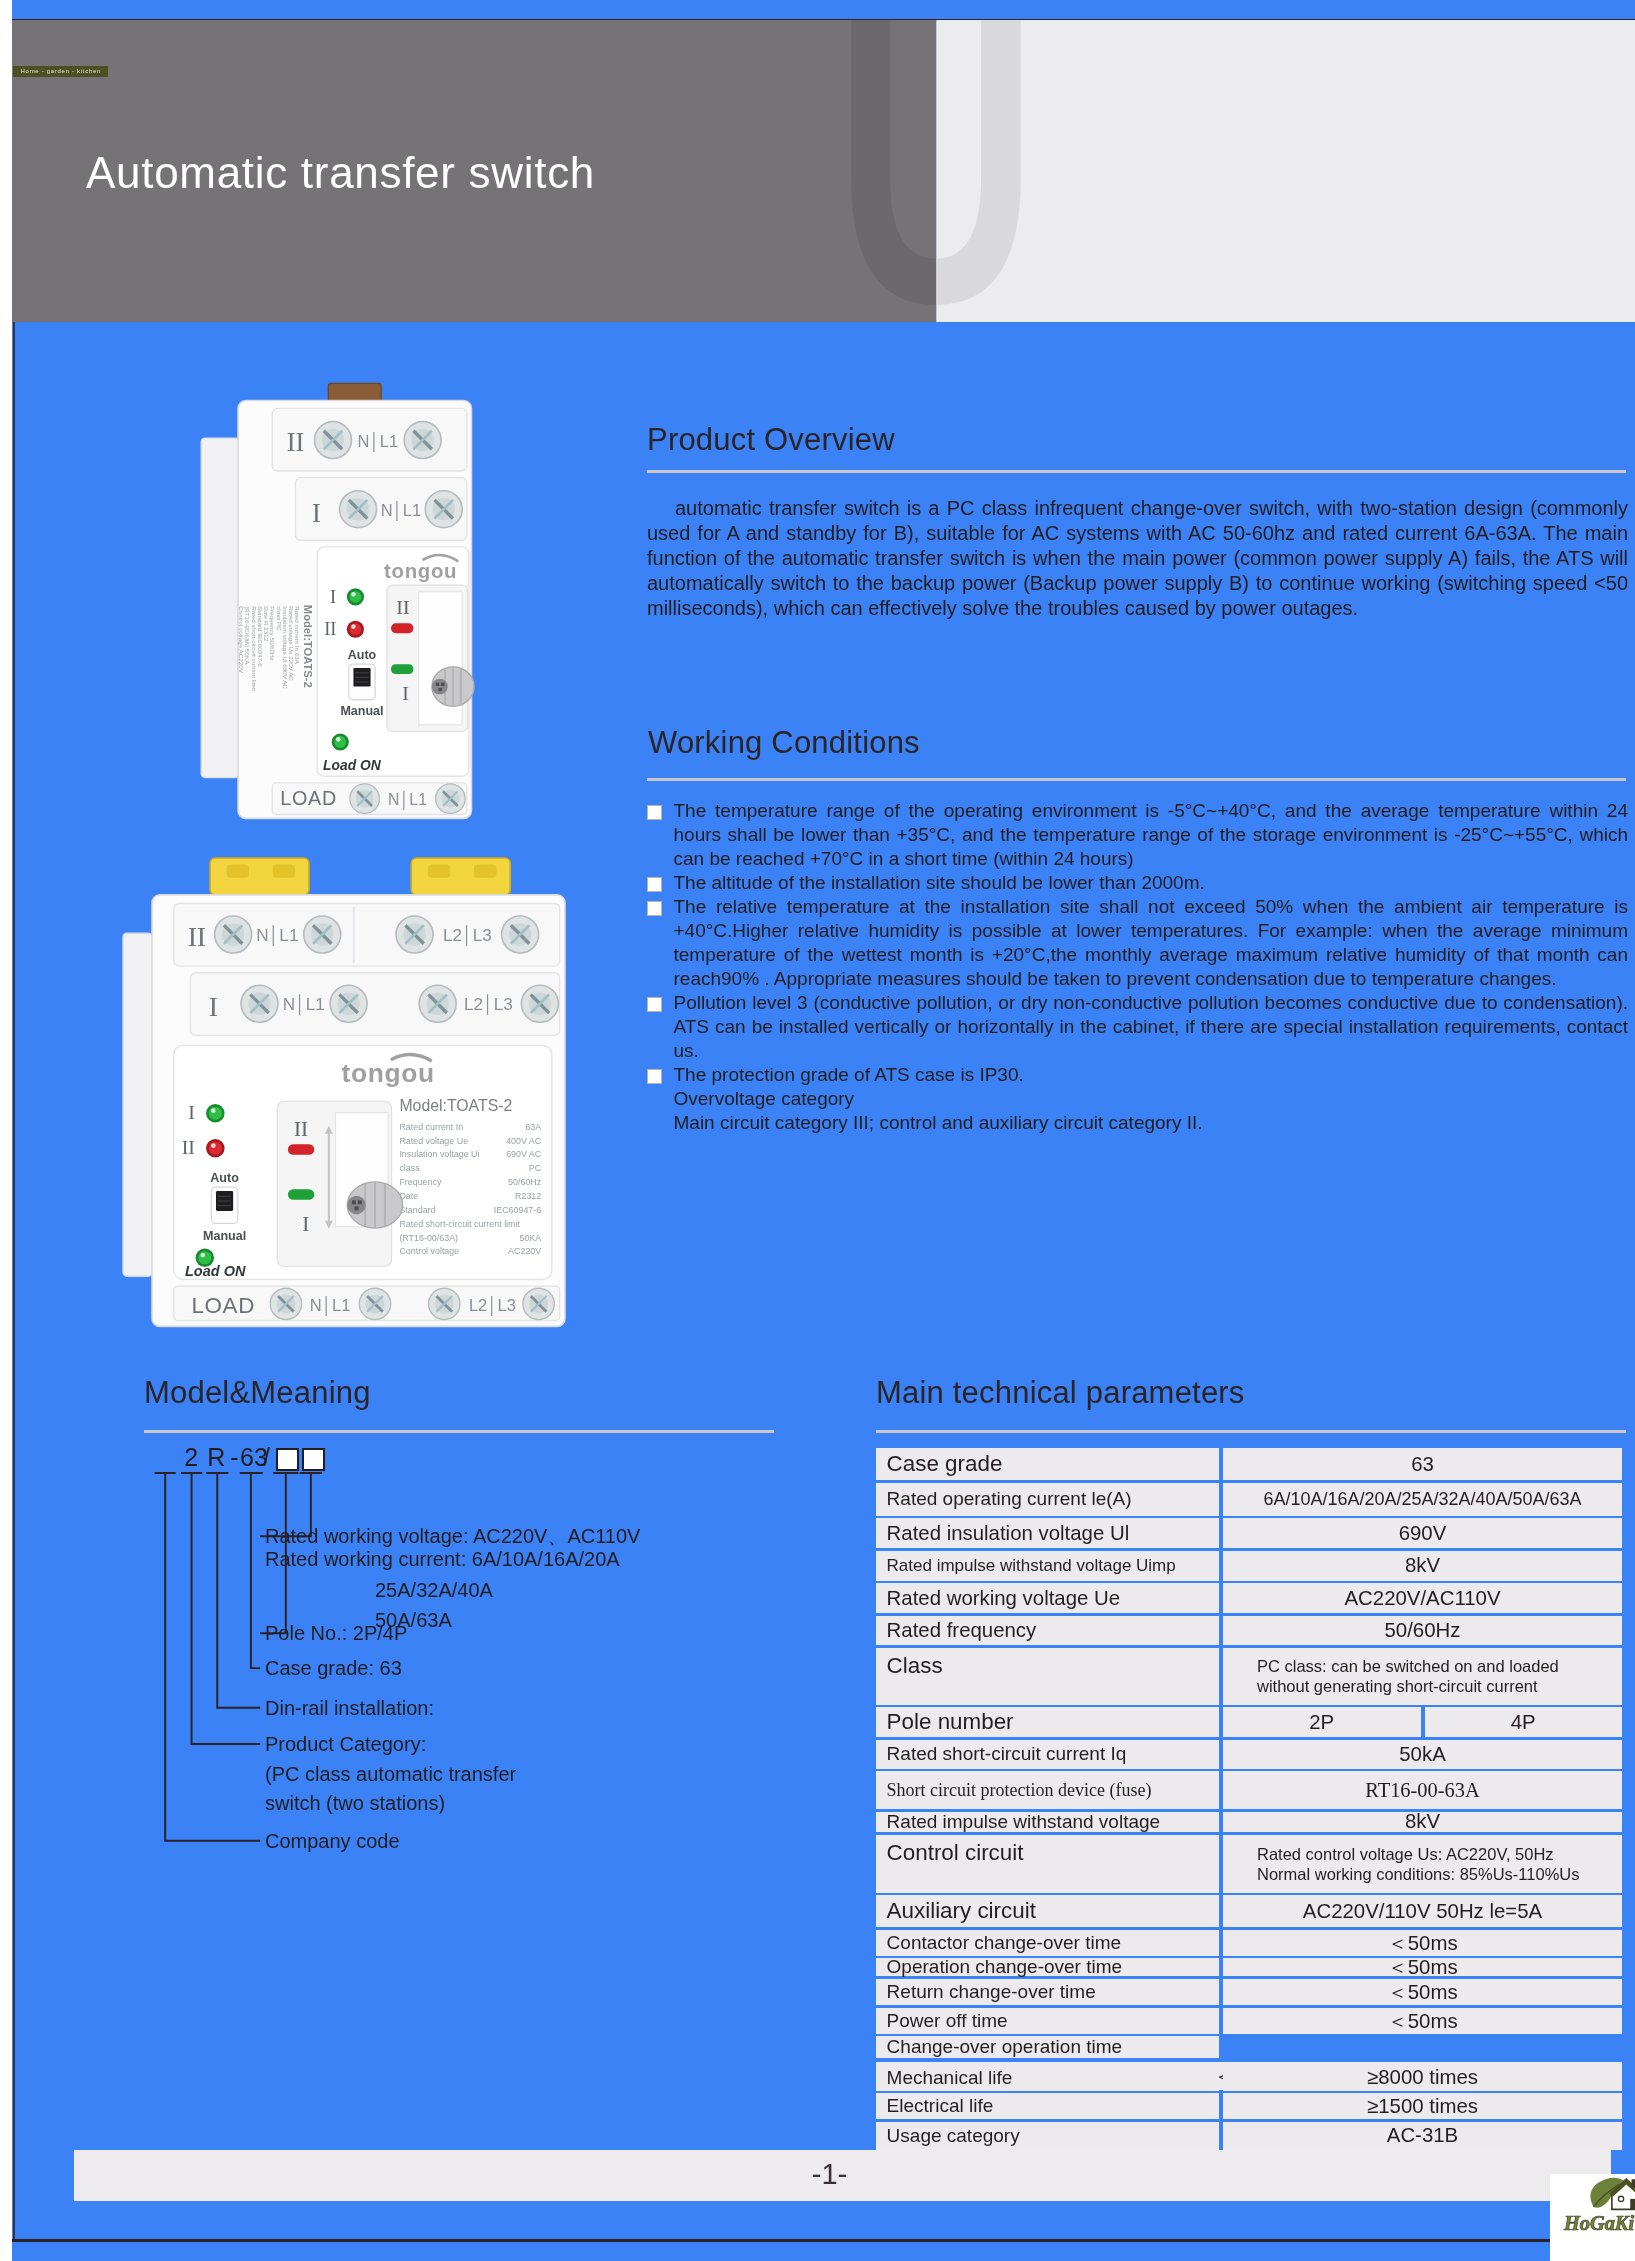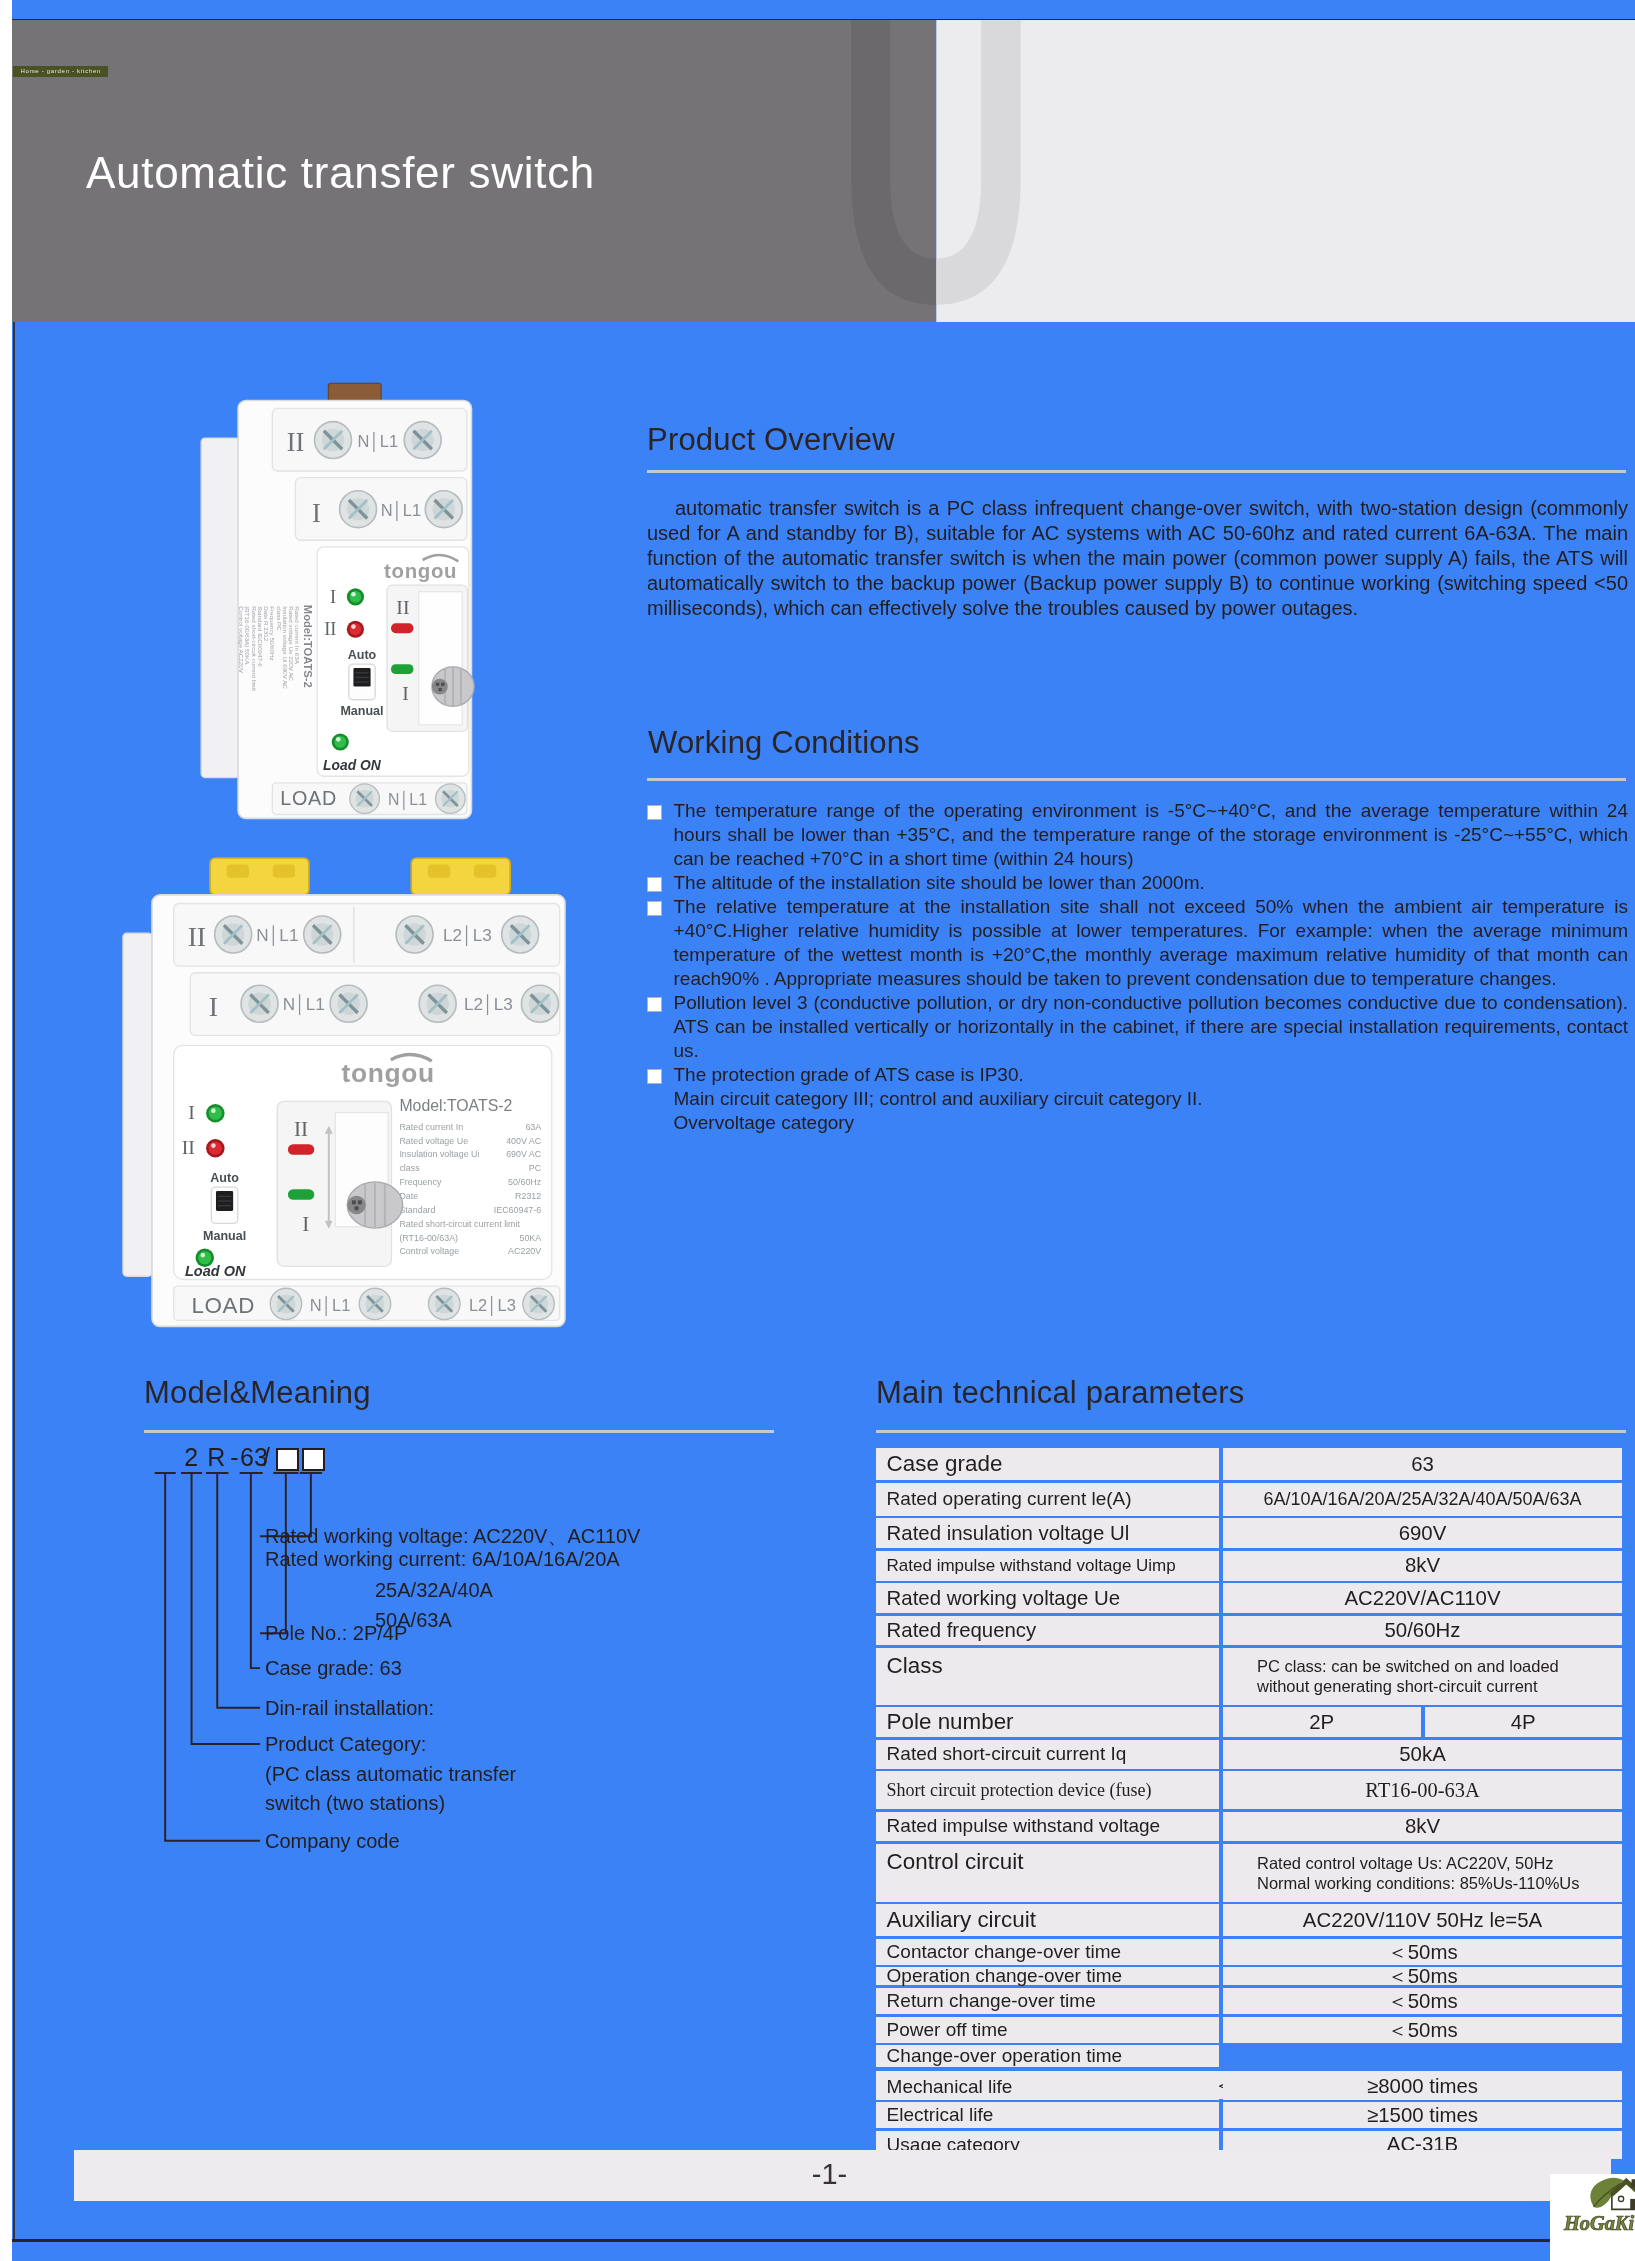--- a/index.html
+++ b/index.html
@@ -309,22 +309,22 @@
       <div class="bt">The relative temperature at the installation site shall not exceed 50% when the ambient air temperature is +40°C.Higher relative humidity is possible at lower temperatures. For example: when the average minimum temperature of the wettest month is +20°C,the monthly average maximum relative humidity of that month can reach90% . Appropriate measures should be taken to prevent condensation due to temperature changes.</div>
     </div>
     <div class="bitem">
       <span class="bsq"></span>
       <div class="bt">Pollution level 3 (conductive pollution, or dry non-conductive pollution becomes conductive due to condensation). ATS can be installed vertically or horizontally in the cabinet, if there are special installation requirements, contact us.</div>
     </div>
     <div class="bitem">
       <span class="bsq"></span>
       <div class="bt">
         <div>The protection grade of ATS case is IP30.</div>
+        <div class="xline">Overvoltage category</div>
         <div class="xline">Main circuit category III; control and auxiliary circuit category II.</div>
-        <div class="xline">Overvoltage category</div>
       </div>
     </div>
   </div>
 
   <div class="abs h2" style="left:132px;top:1375px;">Model&amp;Meaning</div>
   <div class="abs rule" style="left:132px;top:1430px;width:630px;"></div>
 
   <div class="abs" style="left:132px;top:1444px;width:633px;height:412px;">
     <svg class="abs" style="left:0;top:0;" width="633" height="412" viewBox="0 0 960 625">
       <g stroke="#2a2225" stroke-width="3" fill="none">
@@ -406,21 +406,21 @@
       </div>
     </div>
     <div class="trow" style="height:29px;">
       <div class="cl f29">Rated short-circuit current Iq</div>
       <div class="cv">50kA</div>
     </div>
     <div class="trow" style="height:38px;font-family:Liberation Serif, serif;">
       <div class="cl f27">Short circuit protection device (fuse)</div>
       <div class="cv">RT16-00-63A</div>
     </div>
-    <div class="trow" style="height:29px;">
+    <div class="trow" style="height:20px;">
       <div class="cl f29">Rated impulse withstand voltage</div>
       <div class="cv">8kV</div>
     </div>
     <div class="trow" style="height:58px;">
       <div class="cl f34" style="align-items:flex-start;padding-top:5.3px;">Control circuit</div>
       <div class="cv2">
         <div>Rated control voltage Us: AC220V, 50Hz</div>
         <div>Normal working conditions: 85%Us-110%Us</div>
       </div>
     </div>

